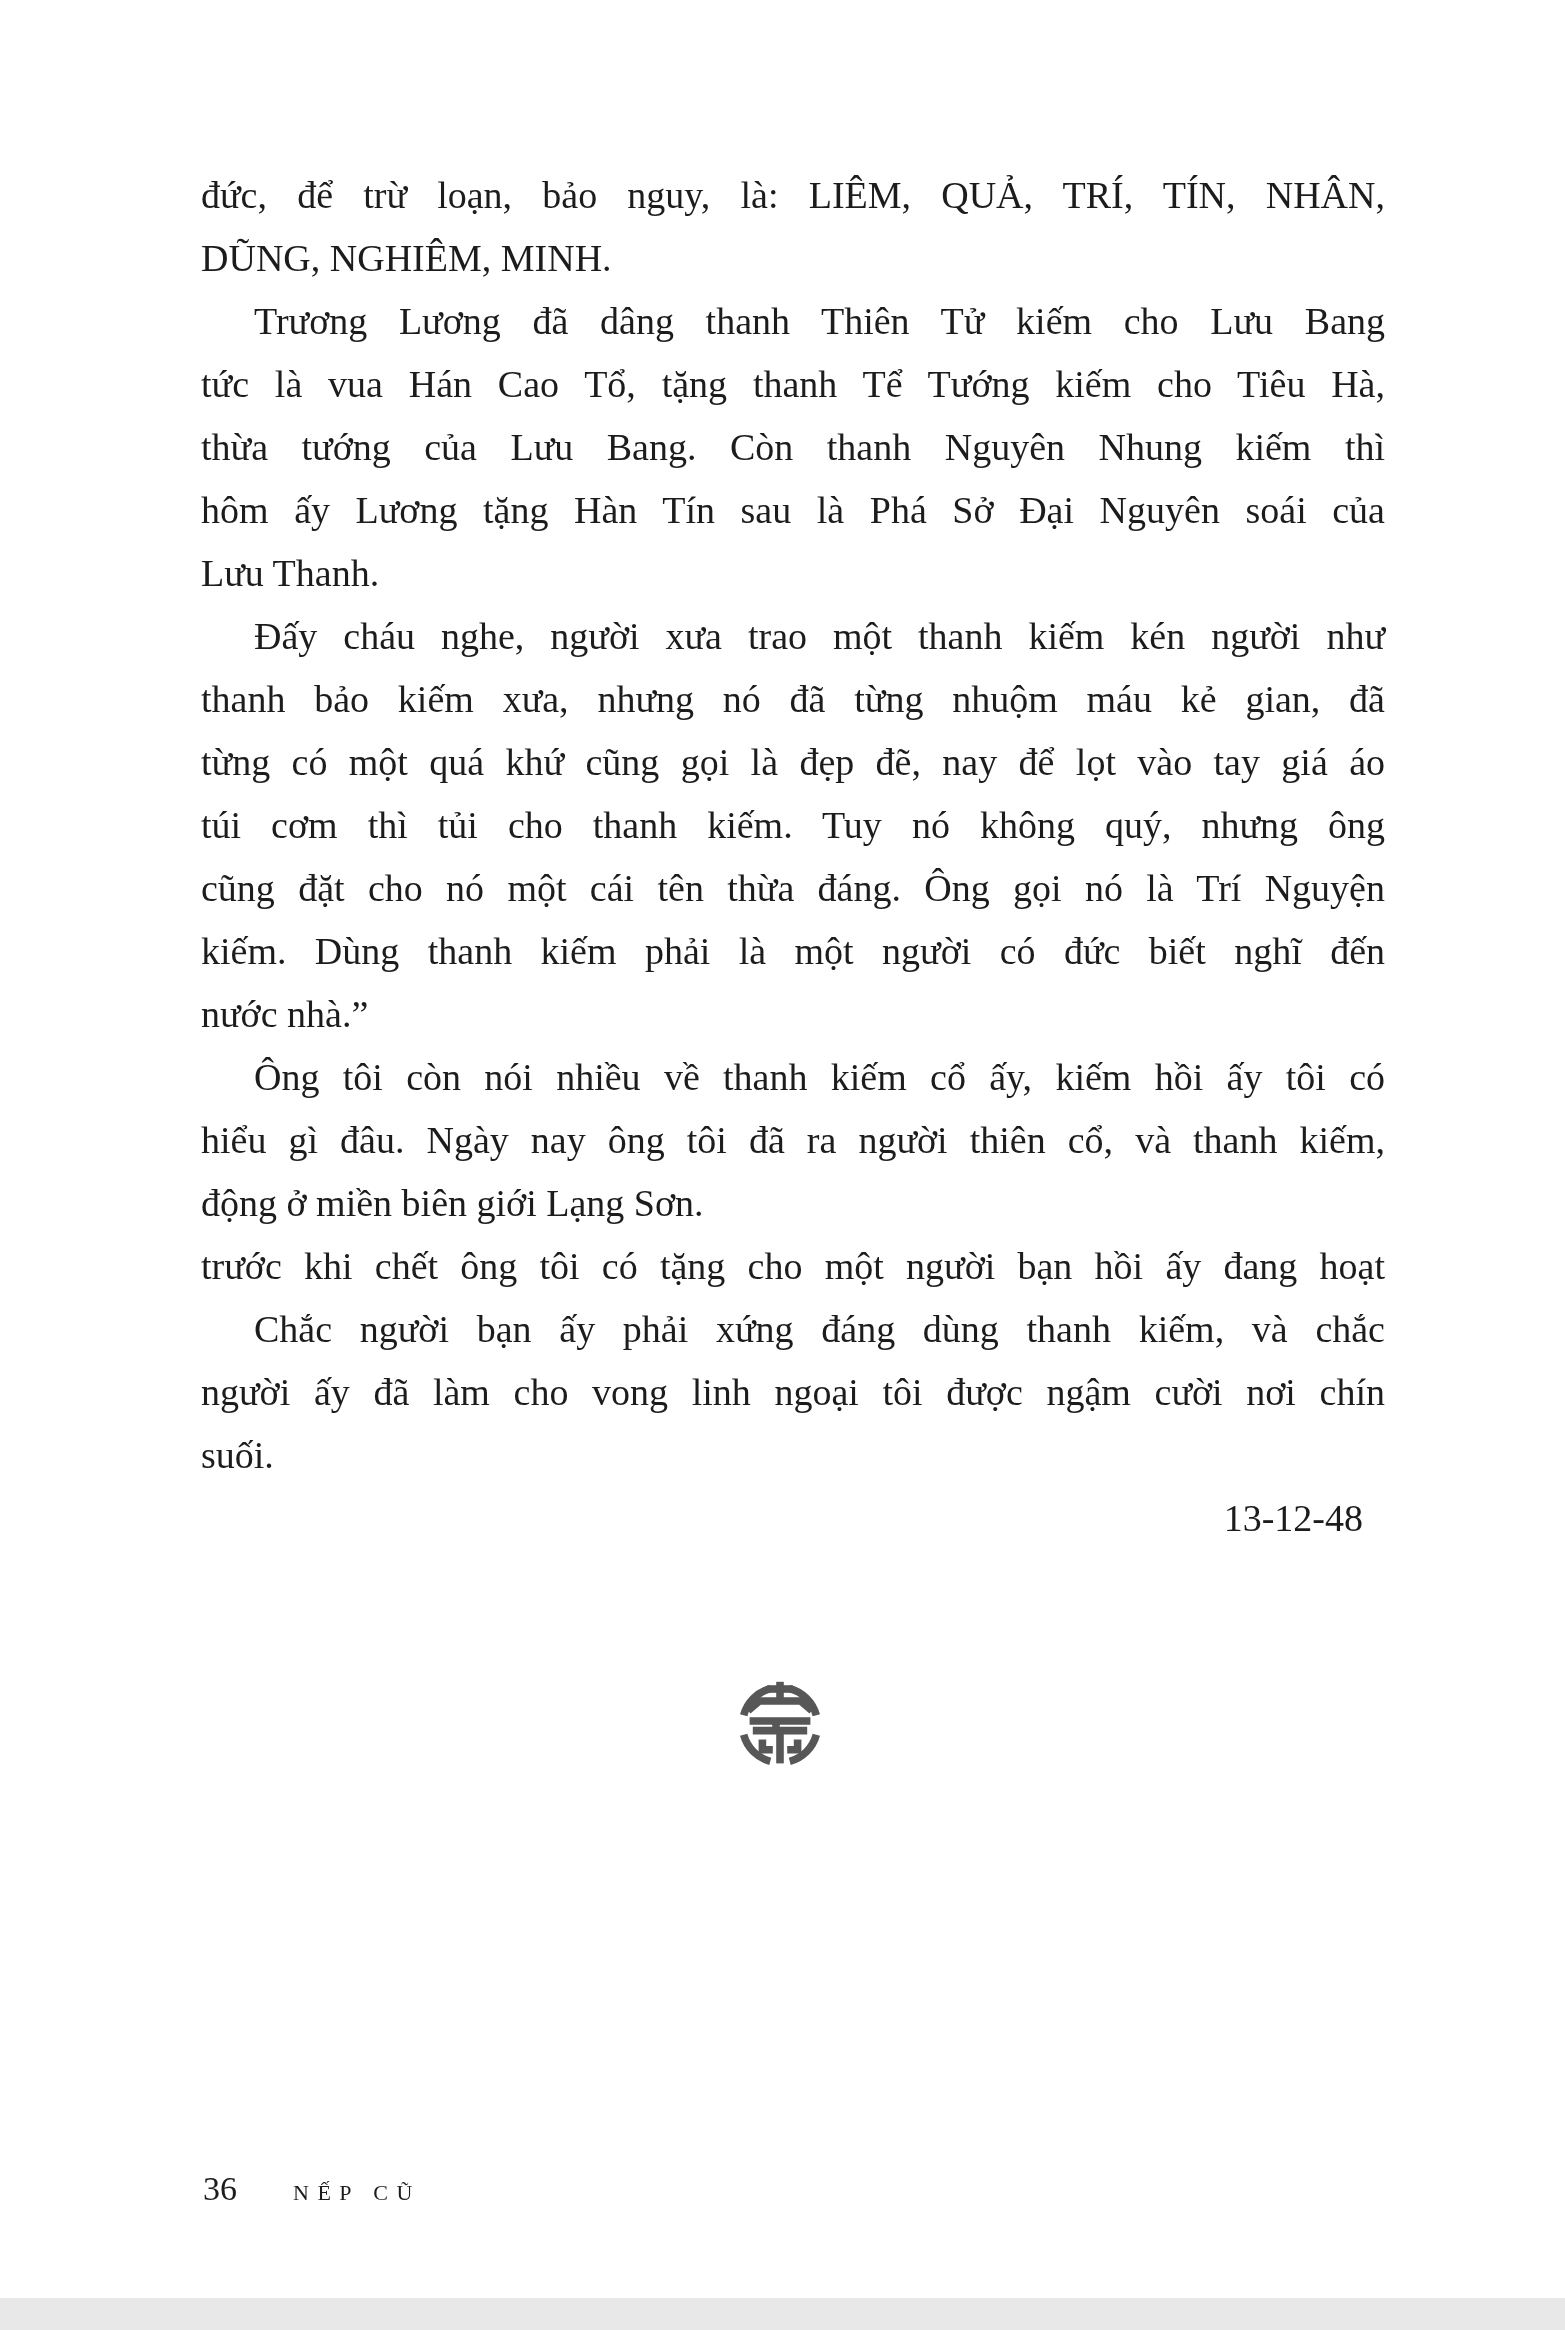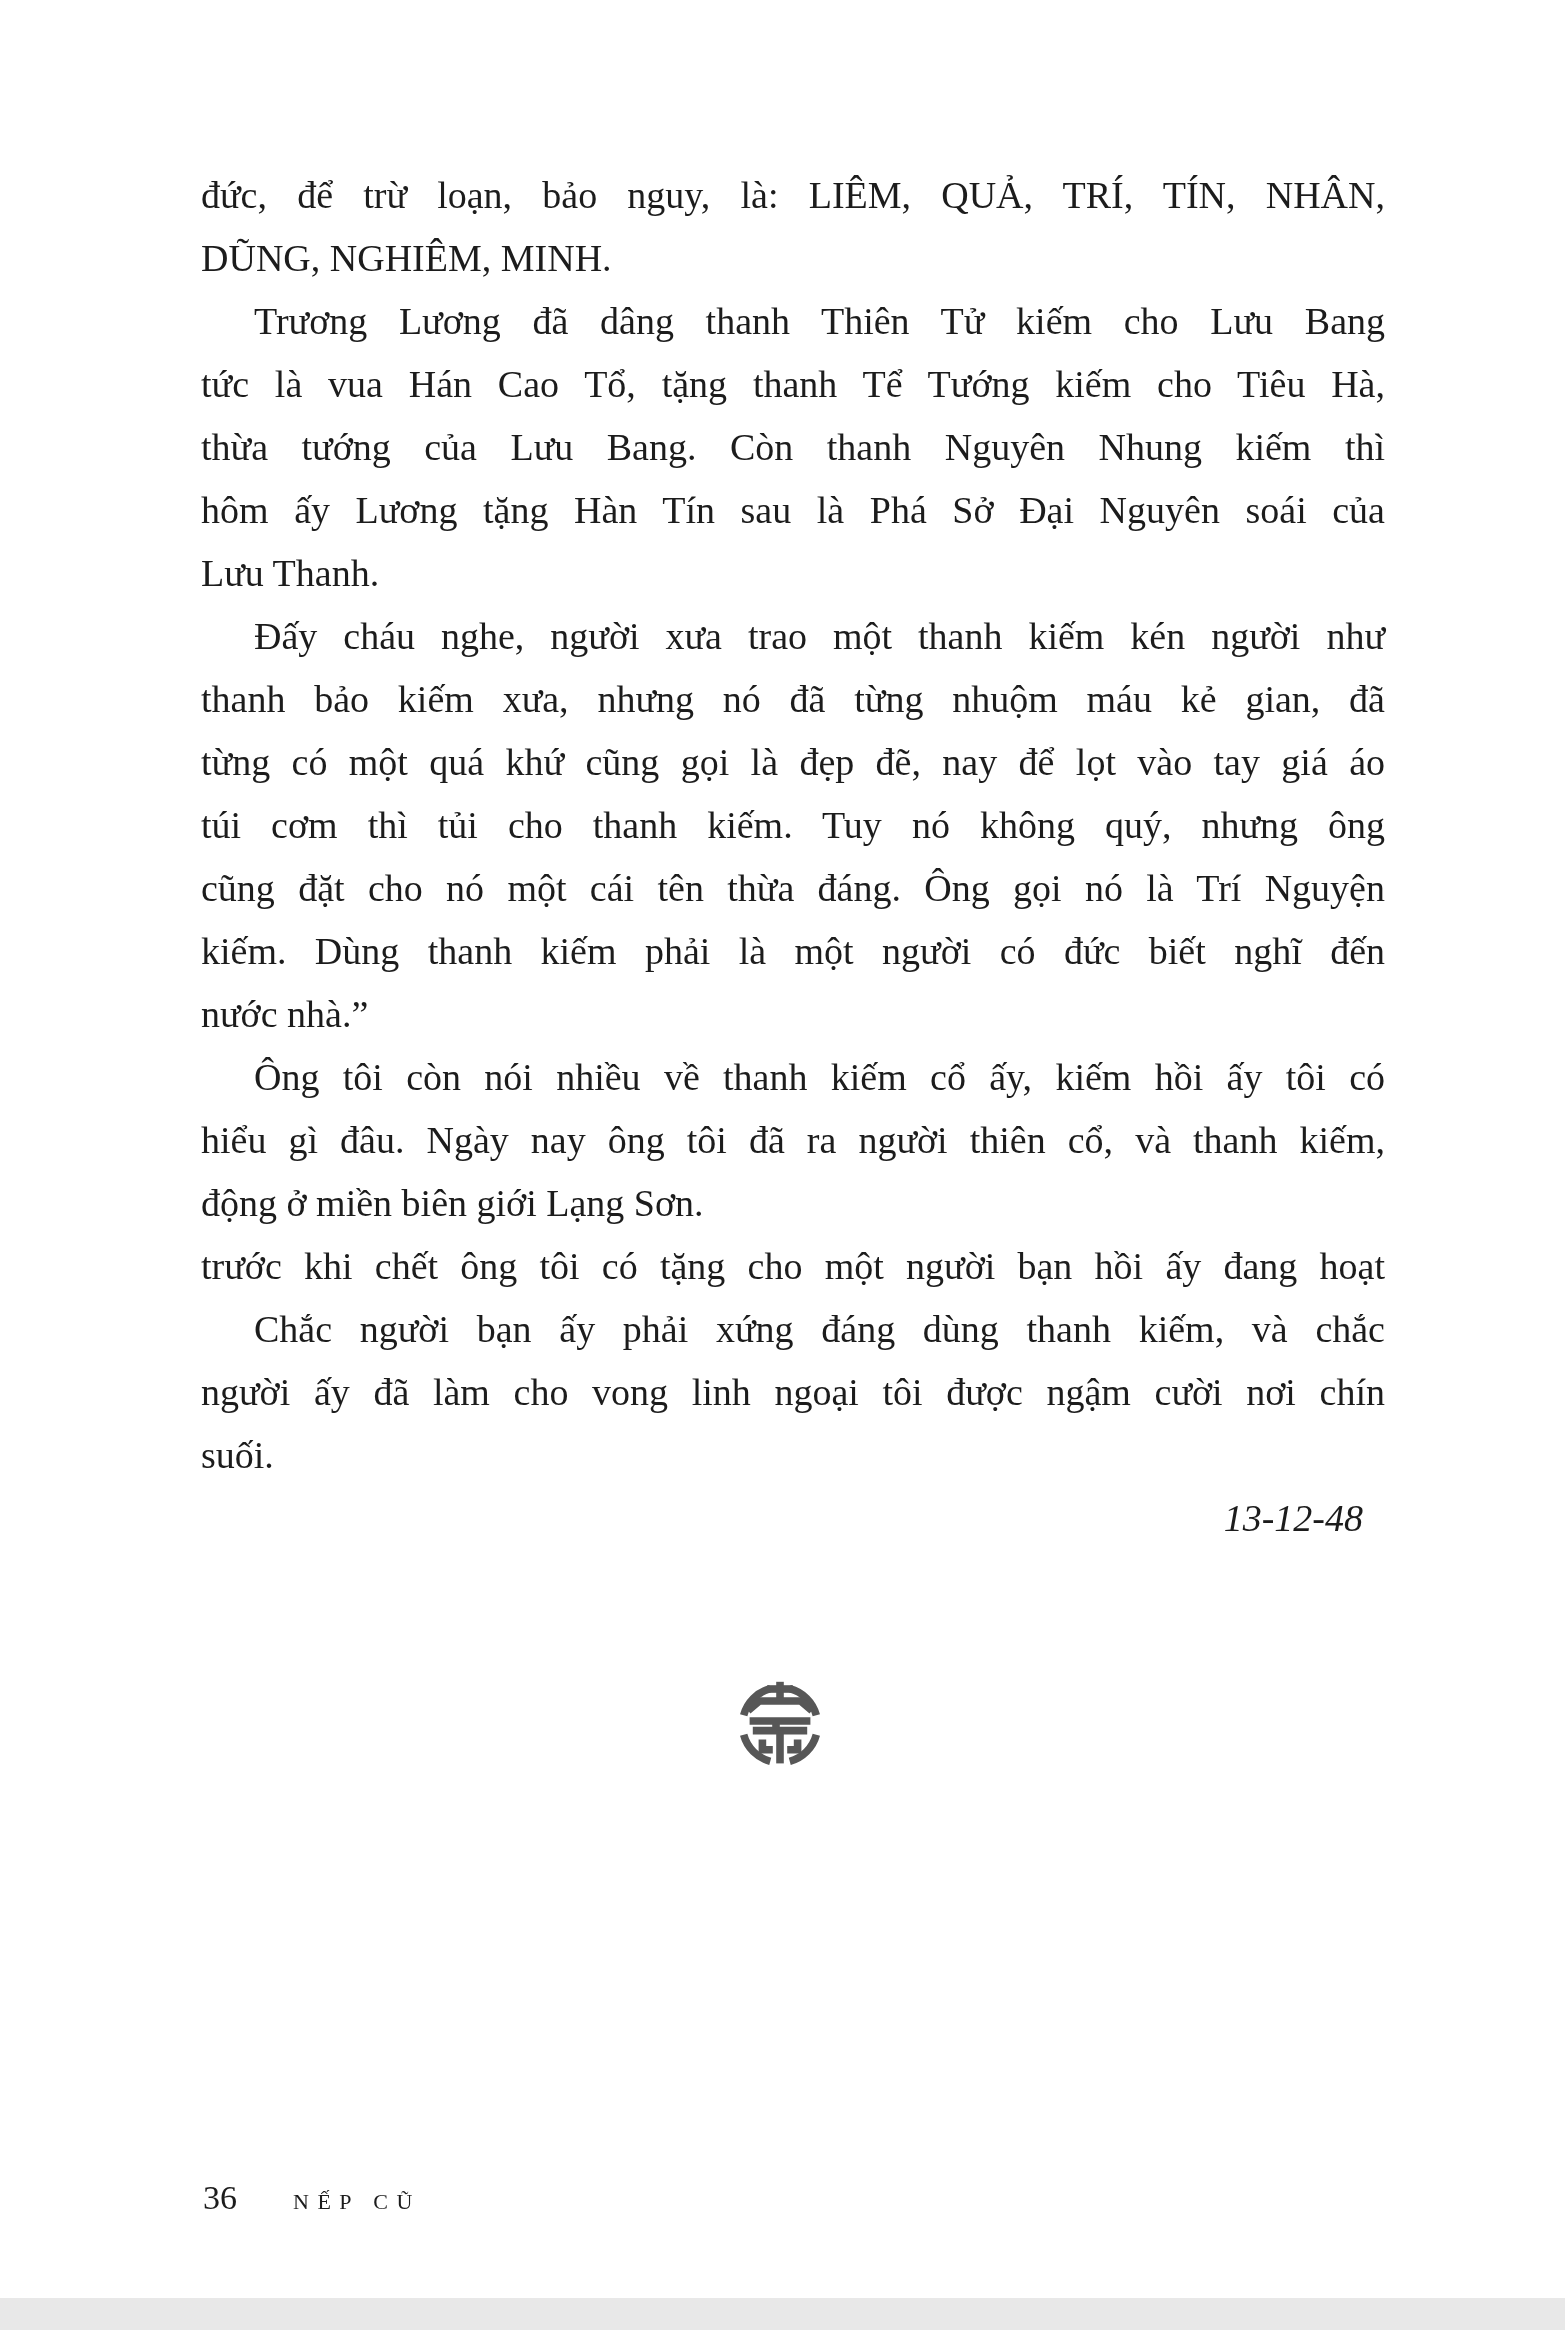--- a/index.html
+++ b/index.html
@@ -36,21 +36,20 @@
   .ln.ind {
     padding-left: 53px;
   }
   .ln.last {
     text-align: right;
     text-align-last: left;
   }
   .ln.date {
     text-align: left;
     text-align-last: right;
-    font-style: italic;
     padding-right: 22px;
   }
   .ornament {
     position: absolute;
     left: 732px;
     top: 1677px;
     width: 96px;
     height: 96px;
   }
   .ornament svg {
@@ -61,21 +60,20 @@
   .footer {
     position: absolute;
     left: 203px;
     top: 2170px;
     display: flex;
     align-items: baseline;
   }
   .page-number {
     font-size: 34px;
     line-height: 38px;
-    margin-top: 9px;
   }
   .running-title {
     margin-left: 56px;
     font-size: 22px;
     line-height: 38px;
     letter-spacing: 8.5px;
     text-align: right;
   }
 </style>
 </head>

